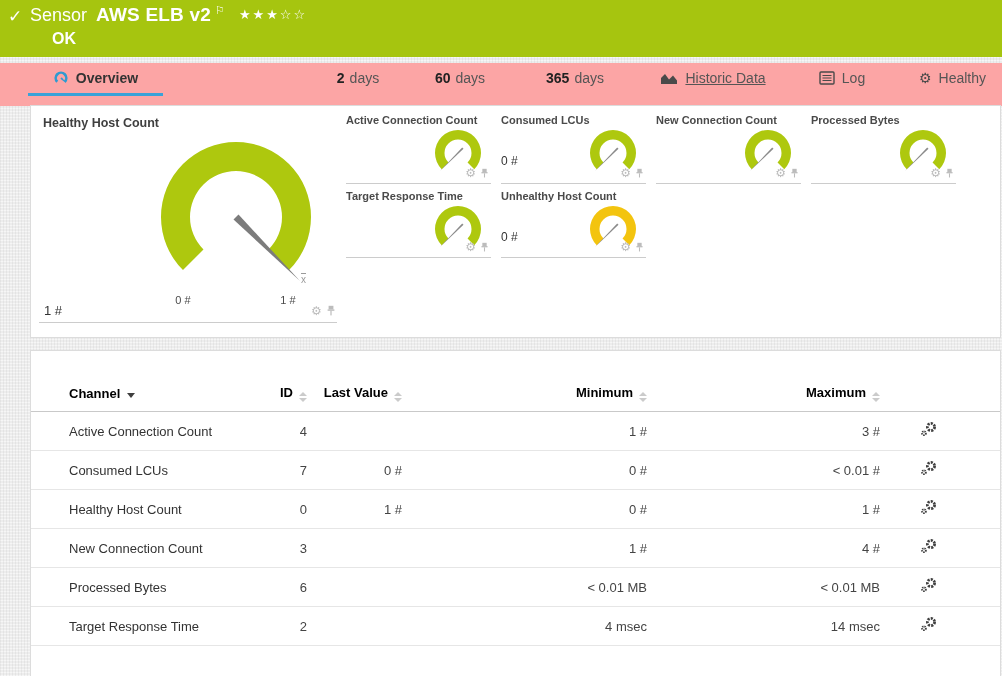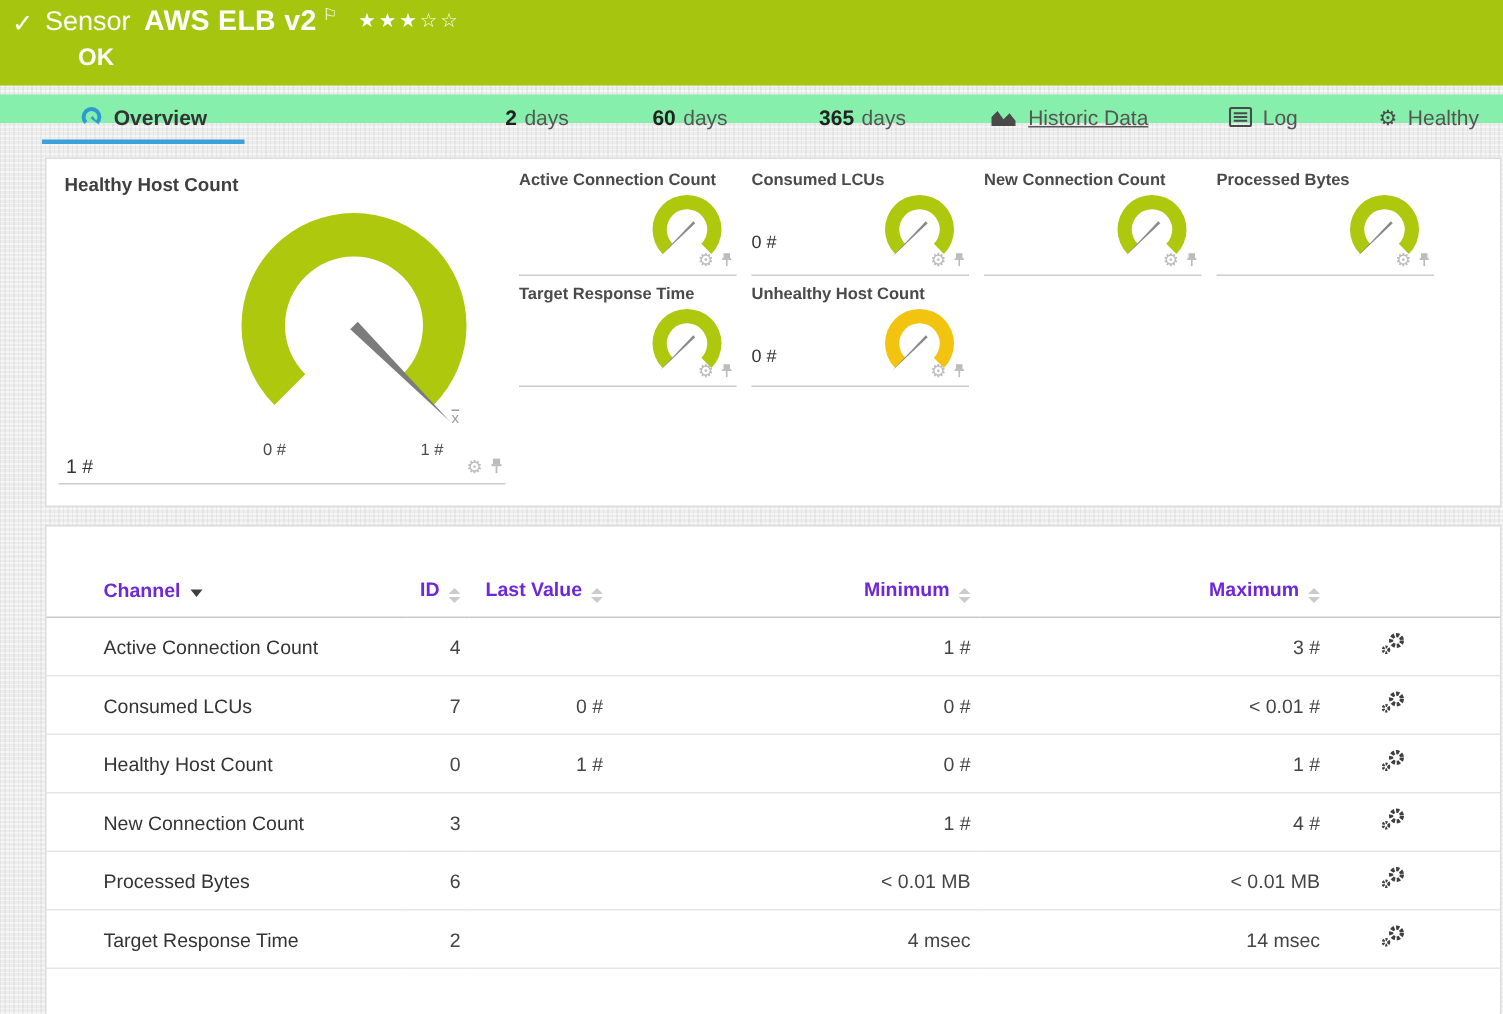--- a/index.html
+++ b/index.html
@@ -14,21 +14,21 @@
   
   .topbar{position:absolute;left:0;top:0;width:1002px;height:57px;background:#a6c50f;color:#fff;}
   .topbar .check{position:absolute;left:8px;top:6px;font-size:17px;font-weight:bold;}
   .topbar .line1{position:absolute;left:30px;top:4px;display:flex;align-items:baseline;gap:9px;}
   .topbar .sensor-word{font-size:18px;}
   .topbar .sensor-title{font-weight:bold;font-size:19px;letter-spacing:.2px;}
   .topbar .flag{font-size:11px;position:relative;top:-7px;left:-5px;}
   .topbar .stars{font-size:13px;letter-spacing:2px;position:relative;top:-2px;}
   .topbar .status{position:absolute;left:52px;top:30px;font-size:16px;font-weight:bold;}
   
-  .tabbar{position:absolute;left:0;top:63px;width:1002px;height:19px;background:#86efac;}
+  .tabbar{position:absolute;left:0;top:63px;width:1002px;height:43px;background:#fca5a5;}
   .tab{position:absolute;top:0;height:30px;display:flex;align-items:center;justify-content:center;
        font-size:14px;color:#555;cursor:pointer;}
   .tab .num{font-weight:bold;color:#222;margin-right:5px;}
   .tab .ticon{margin-right:7px;display:inline-flex;align-items:center;}
   .tab.active{border-bottom:3px solid #3aa2d8;color:#333;font-weight:bold;}
   .t-overview{left:28px;width:135px;}
   .t-live{left:178px;width:112px;}
   .t-2d{left:322px;width:72px;}
   .t-30d{left:420px;width:80px;}
   .t-365d{left:530px;width:90px;}
@@ -58,21 +58,21 @@
   .sb-r1{top:8px;}
   .sb-r2{top:84px;height:68px;}
   .sb-c1{left:315px;} .sb-c2{left:470px;} .sb-c3{left:625px;} .sb-c4{left:780px;}
   .sblock .sb-title{position:absolute;left:0;top:0;font-size:11px;font-weight:bold;color:#4a4a4a;white-space:nowrap;}
   .sblock .sb-gauge{position:absolute;right:6px;top:13px;}
   .sblock .sb-value{position:absolute;left:0;top:40px;font-size:12px;color:#333;}
   .sblock .blk-icons{right:2px;bottom:5px;}
   .sblock .blk-underline{left:0;right:0;bottom:0;}
   
   table.channels{position:absolute;left:0;top:26px;width:969px;border-collapse:collapse;table-layout:fixed;font-size:13px;}
-  table.channels th{font-weight:bold;color:#6d28d9;text-align:right;padding:8px 6px 9px 0;border-bottom:1px solid #c9c9c9;white-space:nowrap;}
+  table.channels th{font-weight:bold;color:#000000;text-align:right;padding:8px 6px 9px 0;border-bottom:1px solid #c9c9c9;white-space:nowrap;}
   table.channels th.ch-col{text-align:left;padding-left:38px;}
   table.channels td{color:#444;text-align:right;padding:9px 6px 9px 0;border-bottom:1px solid #e6e6e6;white-space:nowrap;}
   table.channels td.ch-cell{text-align:left;padding-left:38px;color:#333;}
   table.channels td.gear-cell{text-align:center;padding-right:30px;}
   .caret-down{width:0;height:0;border-left:4px solid transparent;border-right:4px solid transparent;border-top:5px solid #3f3f3f;display:inline-block;margin-left:7px;}
   .sort{display:inline-flex;flex-direction:column;gap:2px;margin-left:6px;vertical-align:1px;}
   .sort i{display:block;width:0;height:0;border-left:4px solid transparent;border-right:4px solid transparent;}
   .sort .up{border-bottom:4px solid #cbcbcb;}
   .sort .dn{border-top:4px solid #cbcbcb;}
   .rowgear{cursor:pointer;display:inline-block;}

